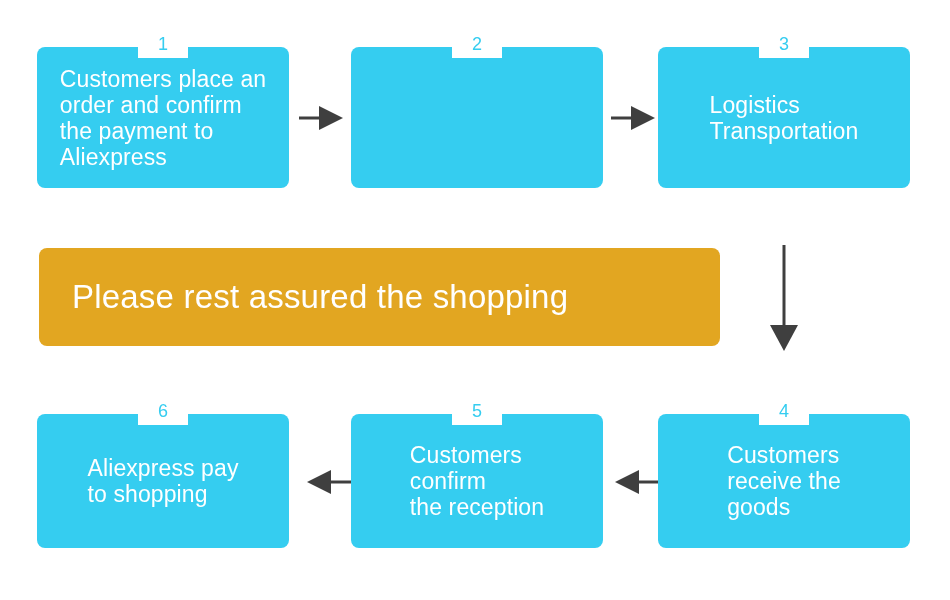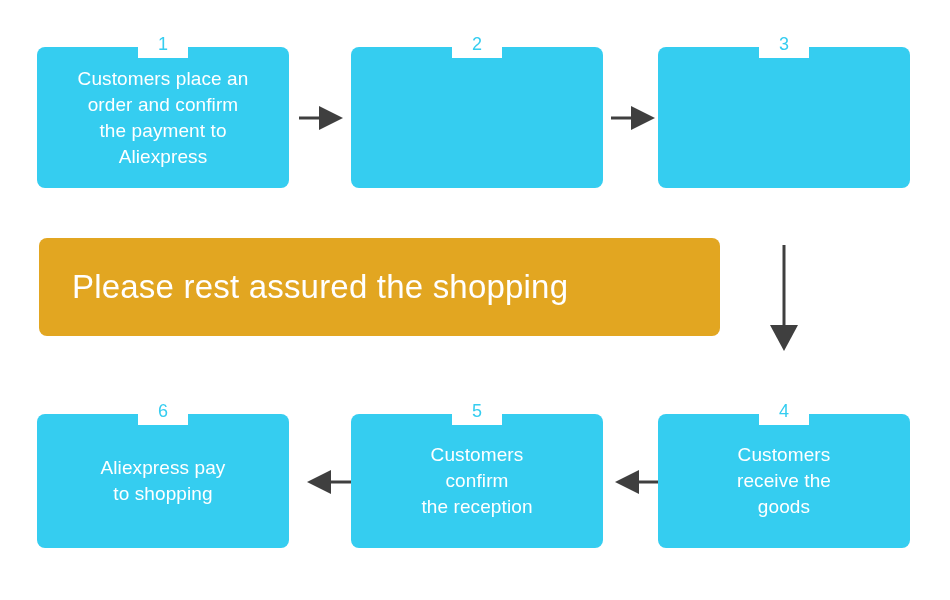--- a/index.html
+++ b/index.html
@@ -24,23 +24,23 @@
     position: absolute;
     background: #35cdf0;
     border-radius: 8px;
     box-sizing: border-box;
     display: flex;
     align-items: center;
     justify-content: center;
   }
   .step-label {
     color: #ffffff;
-    font-size: 19px;
+    font-size: 23px;
     line-height: 26px;
-    text-align: center;
+    text-align: left;
     white-space: pre-line;
     padding: 0 10px;
     font-weight: 400;
     letter-spacing: 0.1px;
   }
   .step-badge {
     position: absolute;
     top: -17px;
     left: 50%;
     transform: translateX(-50%);
@@ -108,23 +108,25 @@
 
   <div class="arrow" style="left:611px; top:103px; width:50px; height:30px;">
     <svg width="50" height="30" viewBox="0 0 50 30" aria-hidden="true">
       <line x1="0" y1="15" x2="27" y2="15" stroke="#3f3f3f" stroke-width="3"></line>
       <polygon points="20,3 44,15 20,27" fill="#3f3f3f"></polygon>
     </svg>
   </div>
 
   <div class="step-box" style="left:658px; top:47px; width:252px; height:141px;">
     <div class="step-badge">3</div>
+    <div class="step-label">Logistics
+Transportation</div>
   </div>
 
-  <div class="banner" style="left:39px; top:238px; width:681px; height:98px;">
+  <div class="banner" style="left:39px; top:248px; width:681px; height:98px;">
     <div class="banner-text">Please rest assured the shopping</div>
   </div>
 
   <div class="arrow" style="left:768px; top:245px; width:32px; height:110px;">
     <svg width="32" height="110" viewBox="0 0 32 110" aria-hidden="true">
       <line x1="16" y1="0" x2="16" y2="92" stroke="#3f3f3f" stroke-width="3"></line>
       <polygon points="2,80 30,80 16,106" fill="#3f3f3f"></polygon>
     </svg>
   </div>
 

